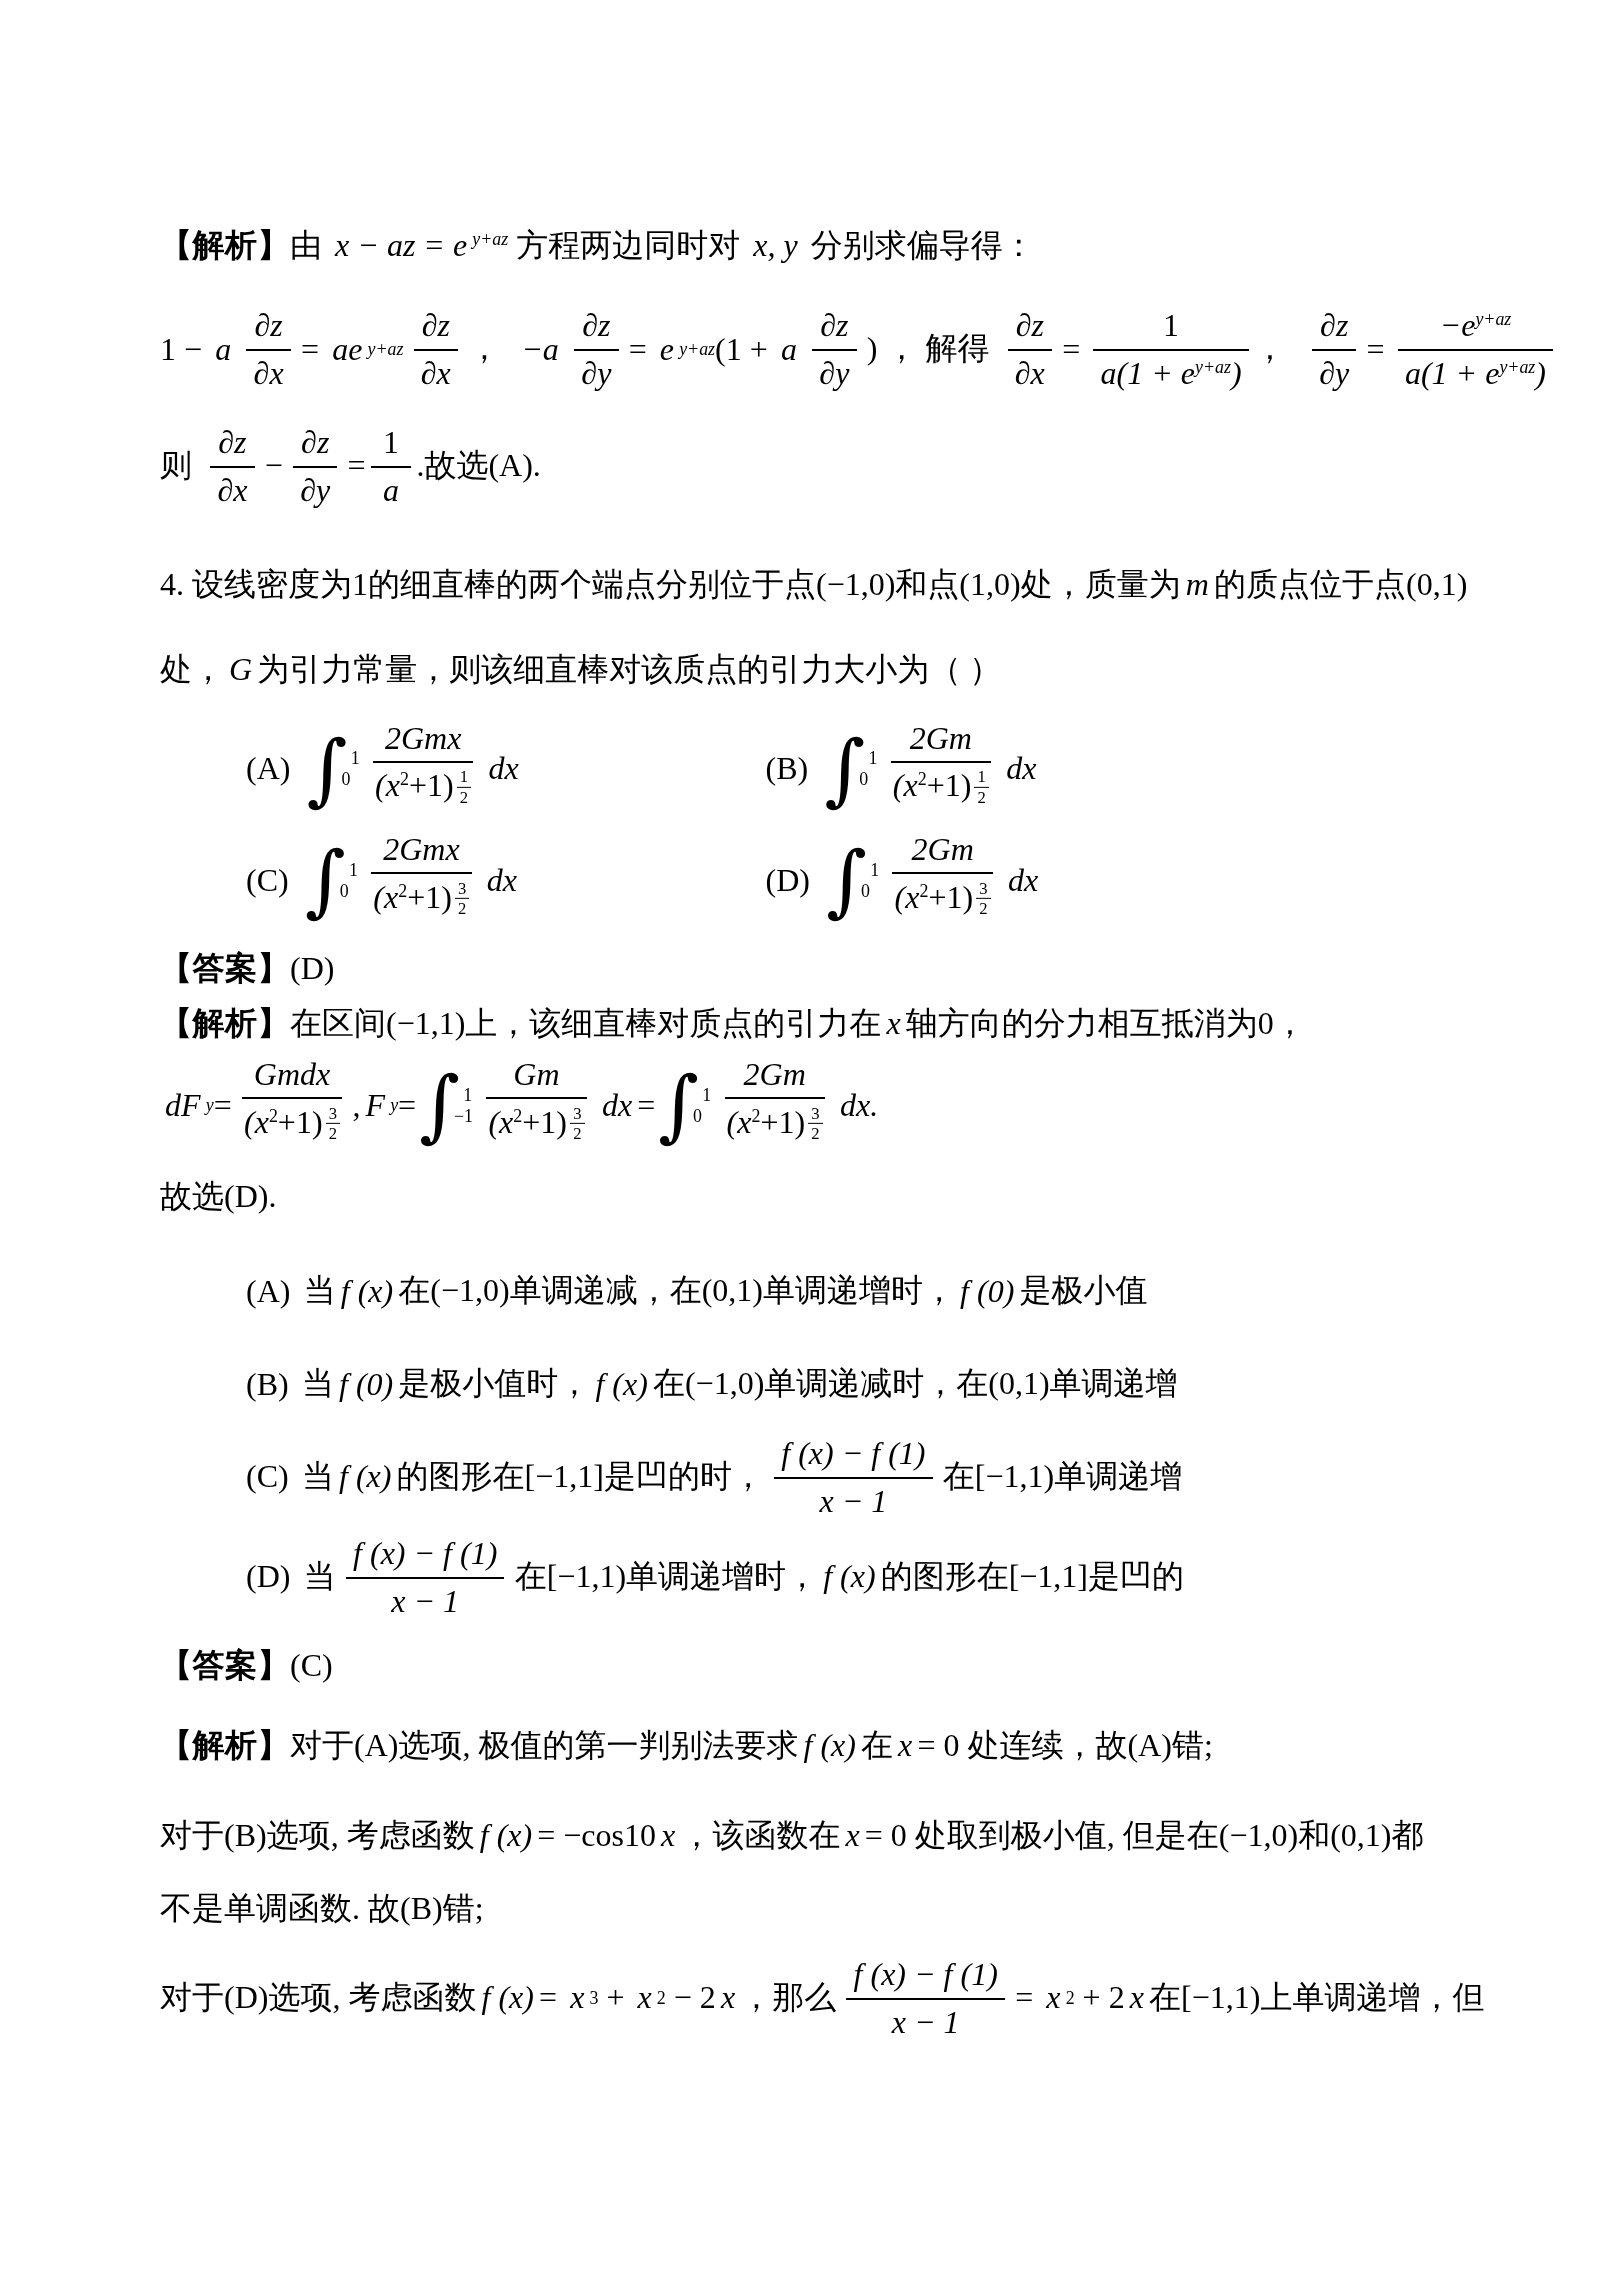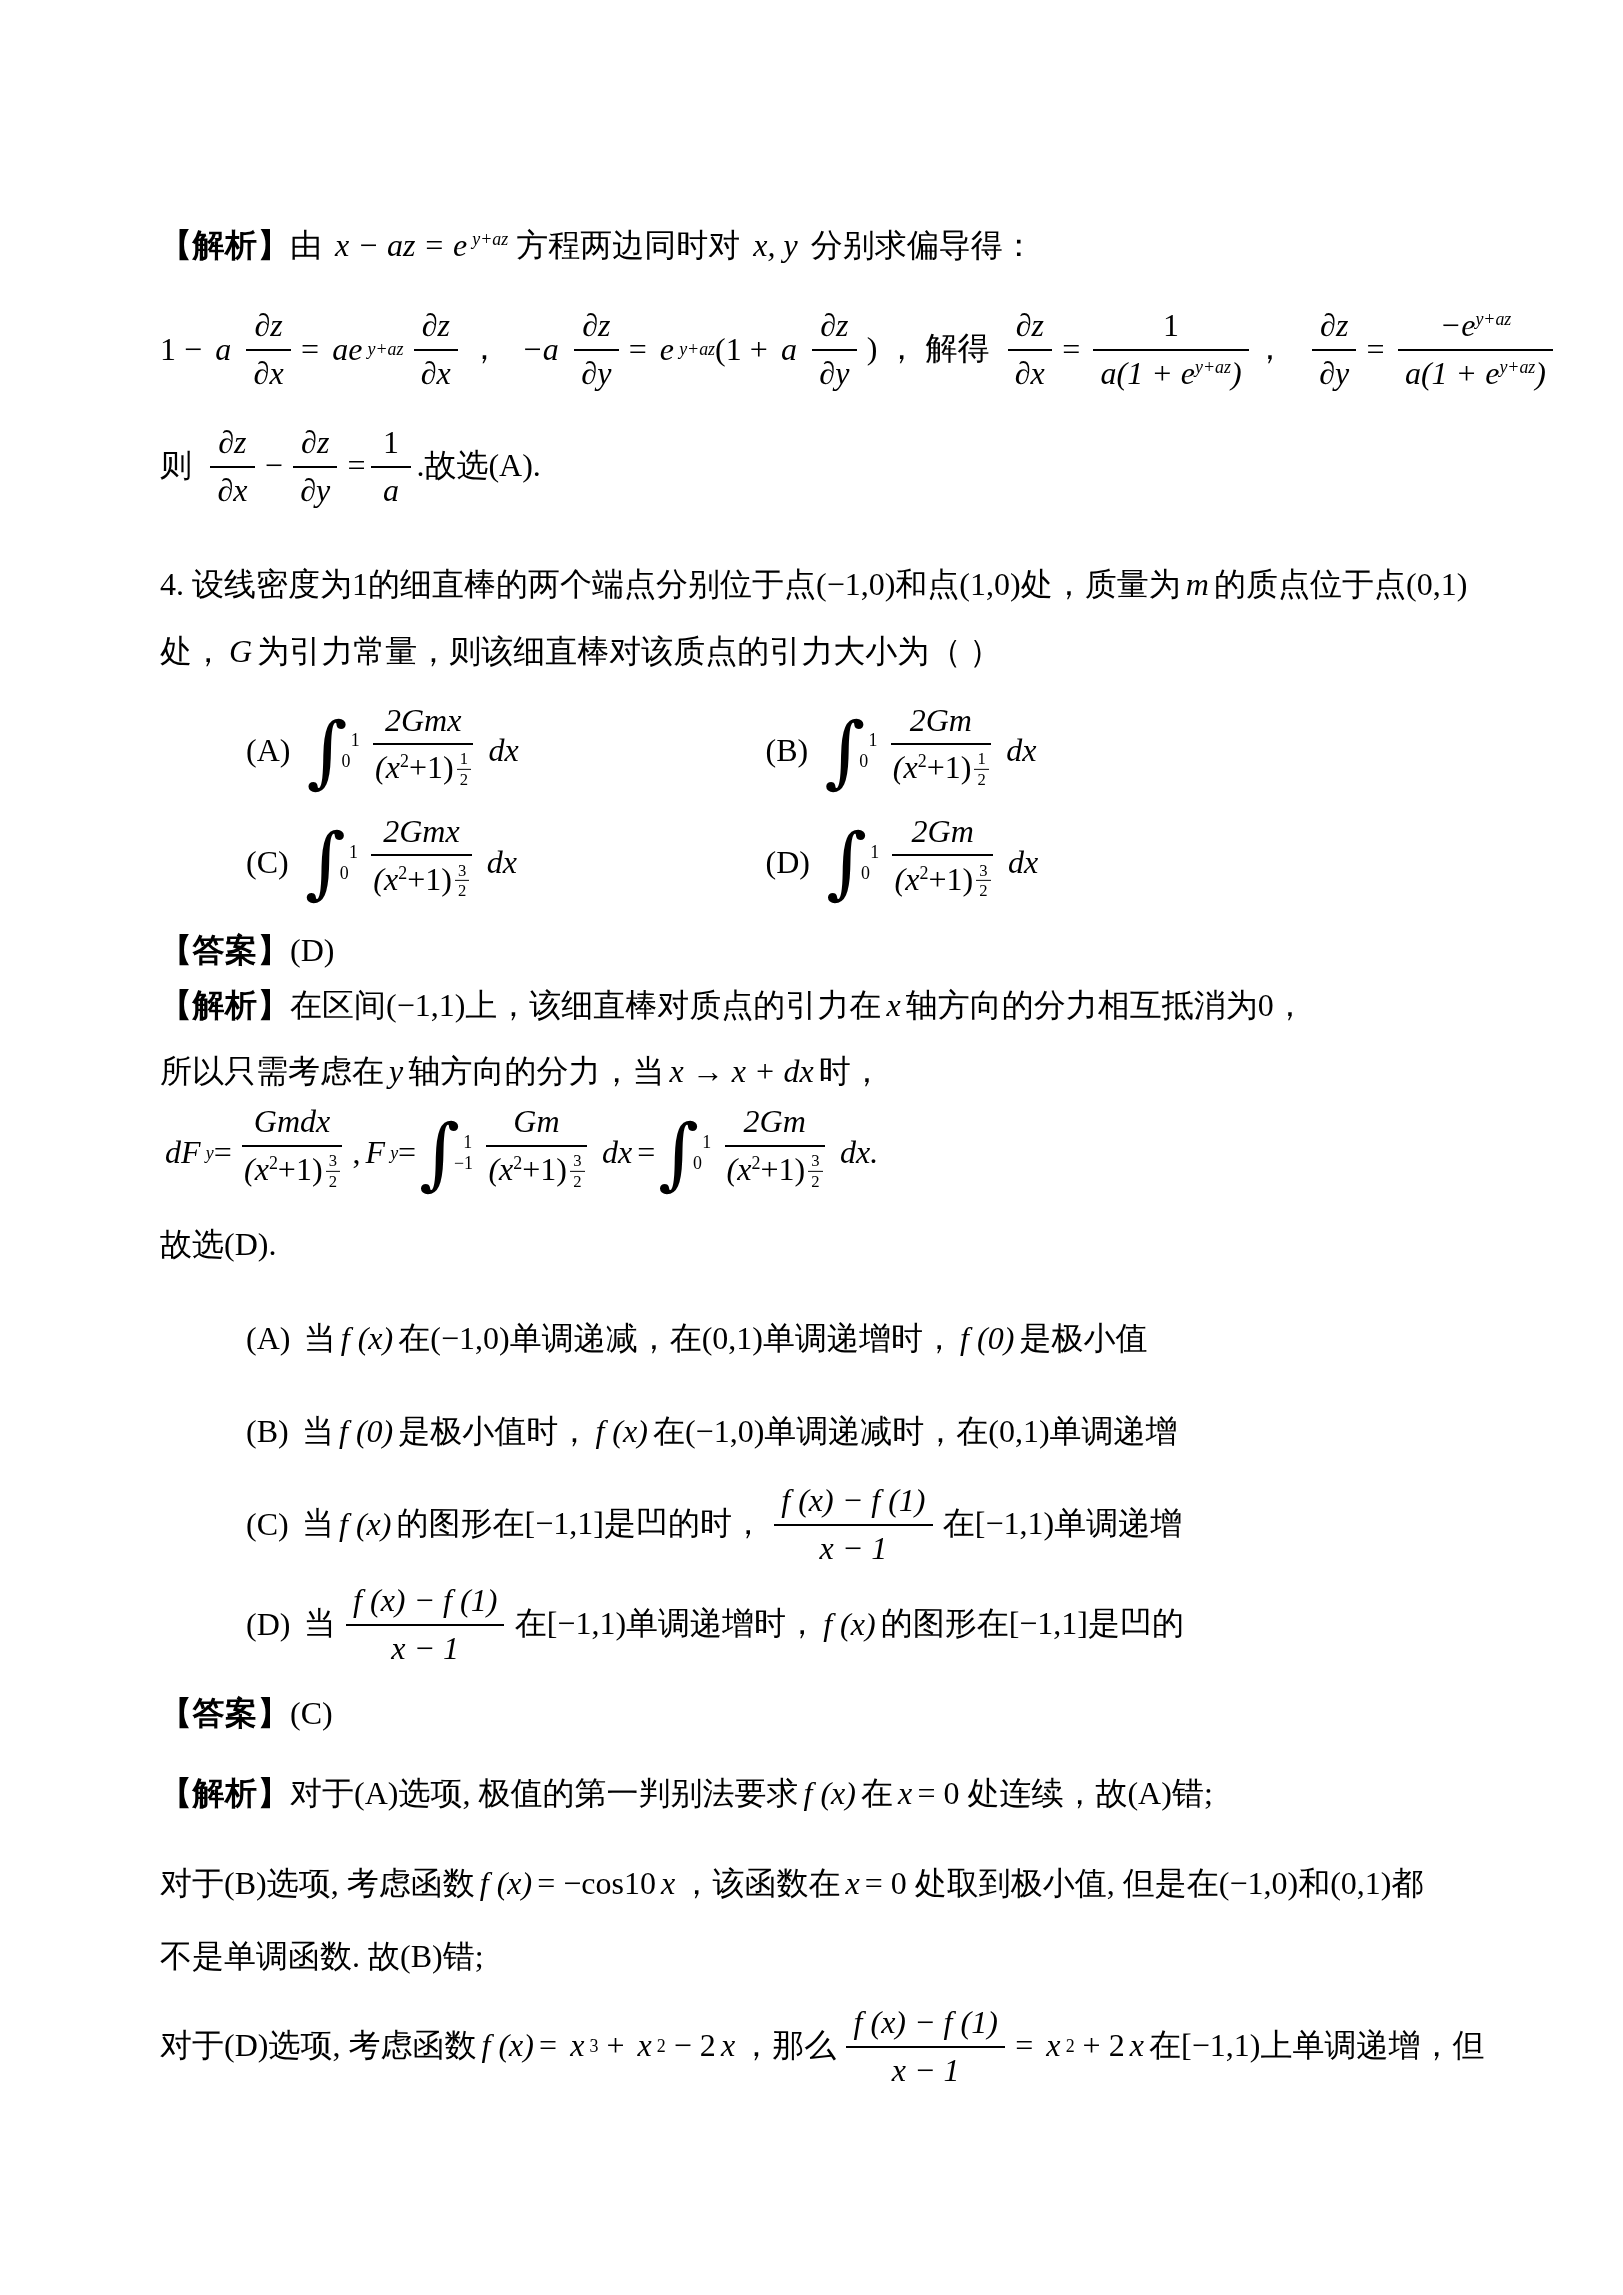--- a/index.html
+++ b/index.html
@@ -56,21 +56,21 @@
   .olabel { margin-right:13.3px; }
 
   
   .opt5 { display:flex; align-items:center; white-space:pre; margin-left:86px; }
   .opt5 > span { white-space:pre; }
 
   
   .mt1 { margin-top:38px; }   
   .mt2 { margin-top:29px; }   
   .mt3 { margin-top:53px; }  
-  .mt4 { margin-top:24px; }   
+  .mt4 { margin-top:42px; }   
   .mt5 { margin-top:15.3px; }   
   .mt6 { margin-top:12.3px; }   
   .mt7 { margin-top:22.5px; }   
   .mt8 { margin-top:8.2px; }   
   .mt9 { margin-top:18.4px; }   
   .mt10 { margin-top:29px; }  
   .mt11 { margin-top:51px; } 
   .mt12 { margin-top:49px; }  
   .mt13 { margin-top:26.6px; }  
   .mt14 { margin-top:12.3px; }  
@@ -154,23 +154,20 @@
     </div>
   </div>
 
   <div class="line cn mt5">
     <span class="lbl">【答案】</span><span>(D)</span>
   </div>
 
   <div class="line cn mt6">
     <span class="lbl">【解析】</span><span>在区间</span><span>(−1,1)</span><span>上，该细直棒对质点的引力在</span><span class="it">x</span><span>轴方向的分力相互抵消为0，</span>
   </div>
-  <div class="line cn mt7">
-    <span>所以只需考虑在</span><span class="it">y</span><span>轴方向的分力，当</span><span class="it">x → x + dx</span><span>时，</span>
-  </div>
 
   <div class="line eq center mt8">
     <span class="it">dF</span><span class="sub">y</span>
     <span>=</span>
     <span class="fr"><span class="n it">Gmdx</span><span class="d"><span class="it">(x</span><span class="sup rm">2</span><span>+1)</span><span class="sf"><span class="sn">3</span><span class="sd">2</span></span></span></span>
     <span>,</span>
     <span class="it">F</span><span class="sub">y</span>
     <span>=</span>
     <span class="ig"><span class="igs">∫</span><span class="igb"><span class="u">1</span><span class="l">−1</span></span></span>
     <span class="fr"><span class="n it">Gm</span><span class="d"><span class="it">(x</span><span class="sup rm">2</span><span>+1)</span><span class="sf"><span class="sn">3</span><span class="sd">2</span></span></span></span>

